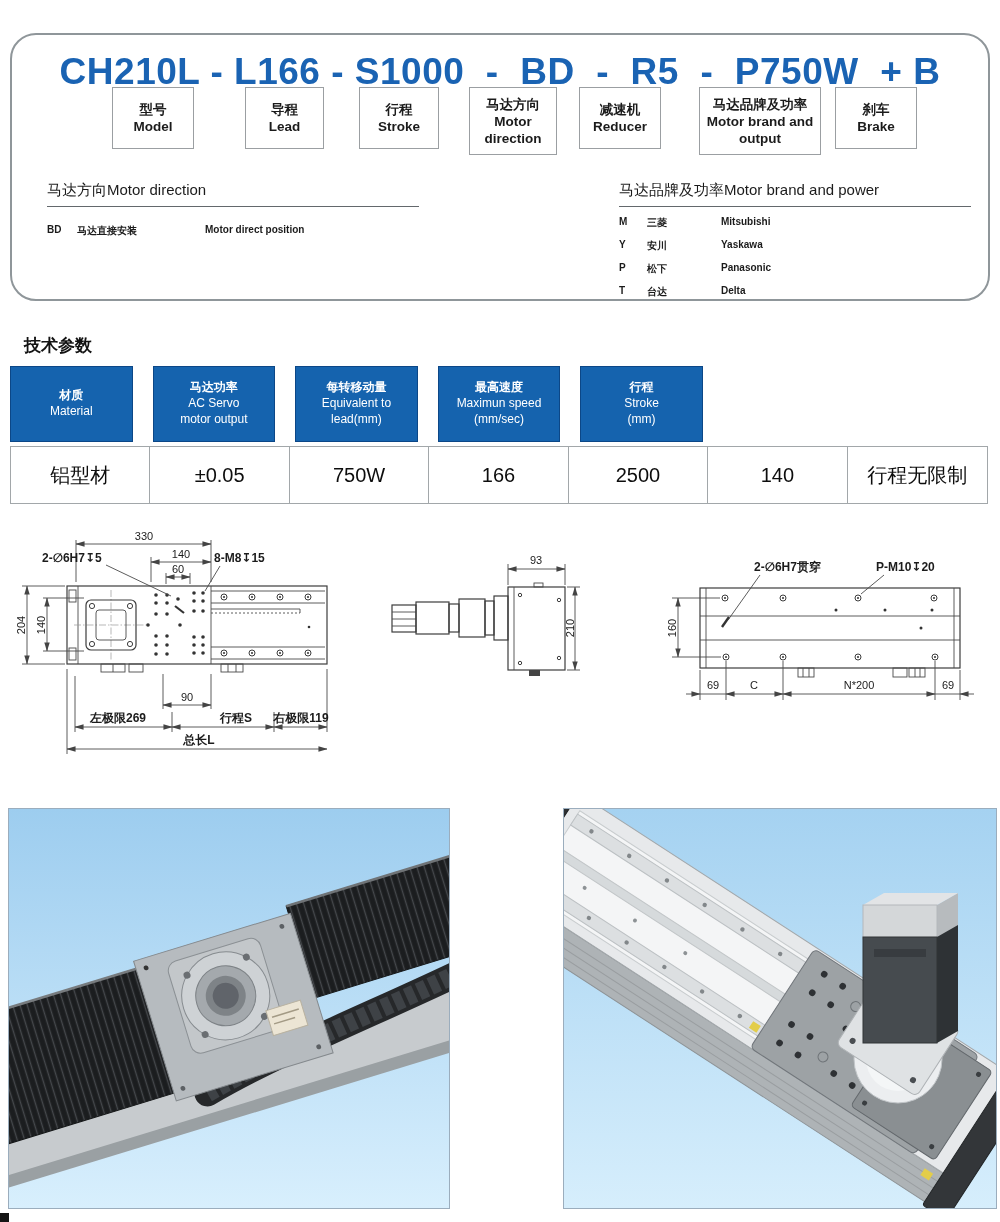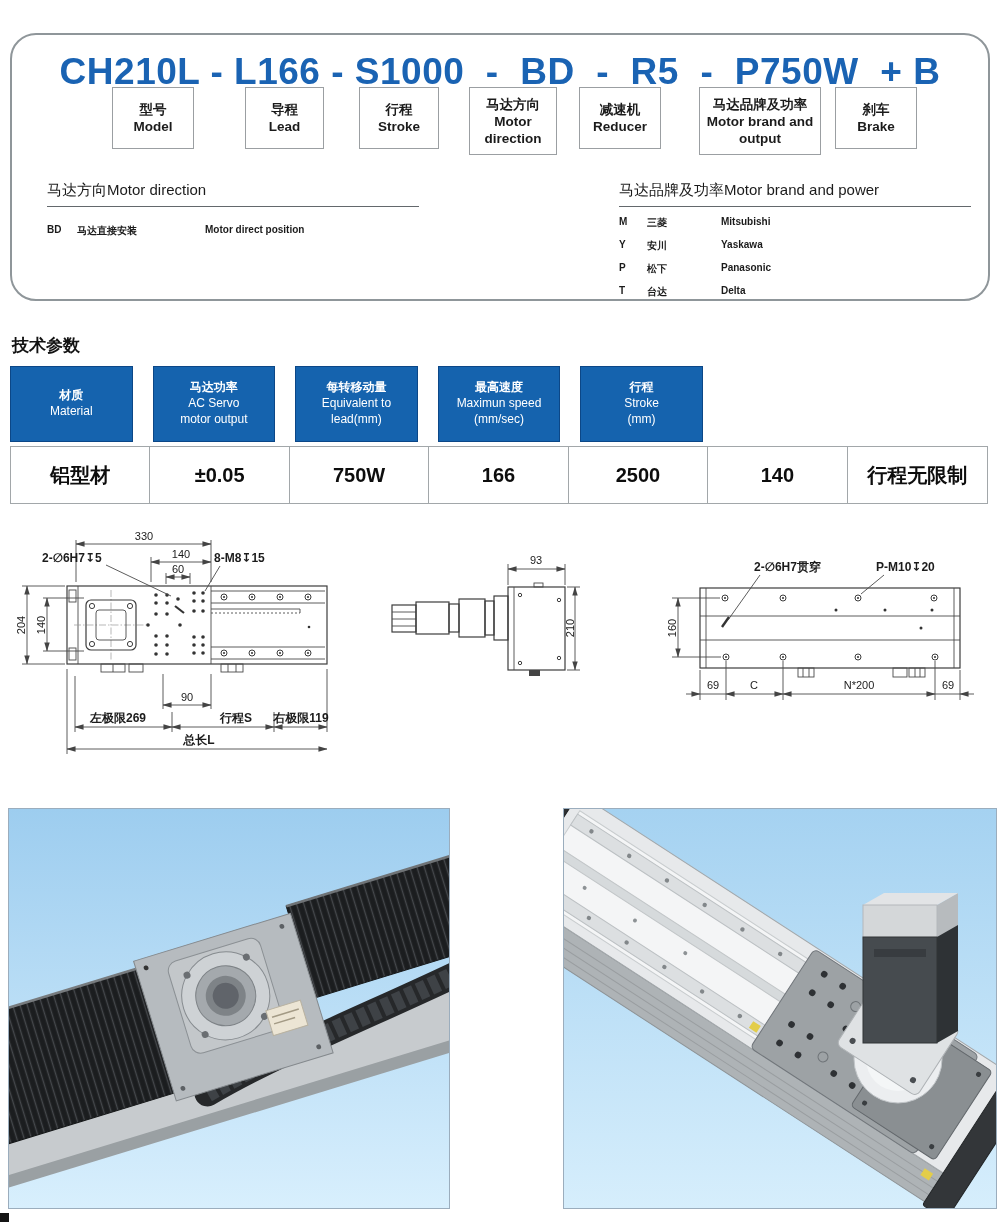--- a/index.html
+++ b/index.html
@@ -24,30 +24,30 @@
   .sec-title{font-size:15px;font-weight:400;padding-bottom:6px;border-bottom:1.5px solid #63686c;}
   .sec-item{display:flex;font-size:10px;font-weight:600;}
   .sec-l .sec-item{margin-top:17px;}
   .sec-r .sec-item{margin-top:9px;}
   .sec-item .code{width:30px;font-weight:700;}
   .sec-l .zh{width:128px;}
   .sec-r .code{width:28px;}
   .sec-r .zh{width:74px;}
 
   
-  .tech-heading{position:absolute;left:12px;top:334px;font-size:17px;font-weight:700;color:#121212;}
+  .tech-heading{position:absolute;left:24px;top:334px;font-size:17px;font-weight:700;color:#121212;}
   .tbl{position:absolute;left:10px;top:366px;width:978px;}
   .tbl-h{display:grid;grid-template-columns:repeat(7,1fr);gap:20px;}
   .hc{background:#1563ae;border:1px solid #0c4787;color:#fff;height:74px;
       display:flex;flex-direction:column;justify-content:center;text-align:center;
       font-size:12px;line-height:1.33;}
   .hc .zh{font-weight:700;}
   .tbl-b{display:grid;grid-template-columns:repeat(7,1fr);margin-top:4px;border:1px solid #a2a7aa;}
   .bc{border-right:1px solid #a2a7aa;height:56px;display:flex;align-items:center;justify-content:center;
-      font-size:20px;font-weight:700;color:#0d0d0d;background:#fff;}
+      font-size:20px;font-weight:400;color:#0d0d0d;background:#fff;}
   .bc:last-child{border-right:none;}
 
   
   .drw{position:absolute;}
   #d1{left:8px;top:524px;}
   #d2{left:388px;top:546px;}
   #d3{left:658px;top:540px;}
   .ln{fill:none;stroke:#3d3d3d;stroke-width:1.2;}
   .lnt{fill:none;stroke:#4a4a4a;stroke-width:0.9;}
   .dim{fill:none;stroke:#4a4a4a;stroke-width:0.9;}

